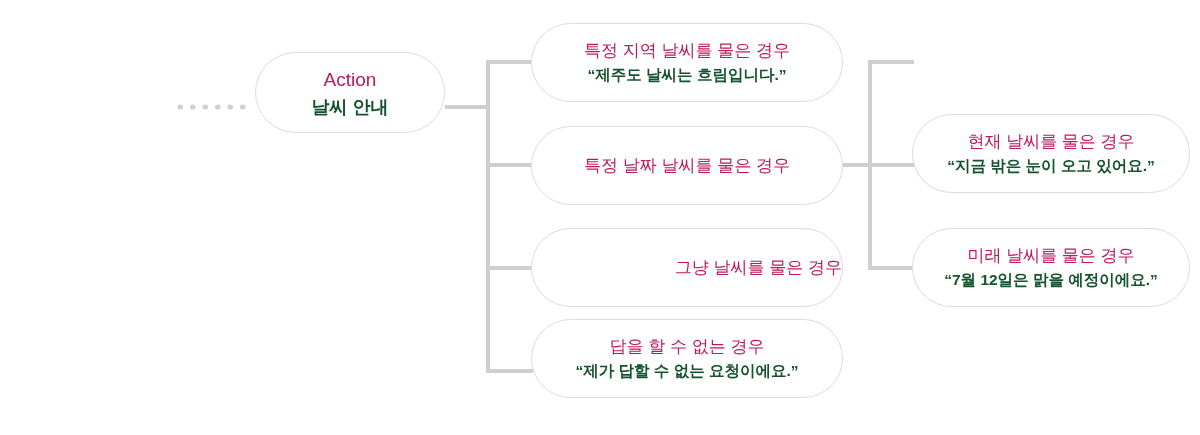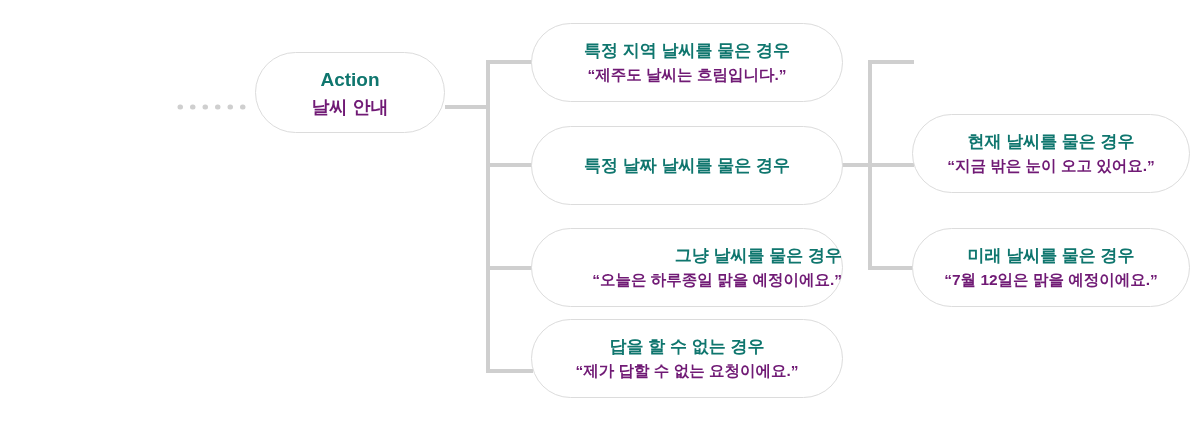--- a/index.html
+++ b/index.html
@@ -39,26 +39,26 @@
     text-align: center;
     line-height: 1.0;
   }
   .node.pill {
     border-radius: 999px;
   }
   .node.circle {
     border-radius: 50%;
   }
   .title {
-    color: #0f766e;
-    font-weight: bold;
+    color: #be185d;
+    font-weight: normal;
     white-space: nowrap;
   }
   .sub {
-    color: #701a75;
+    color: #14532d;
     font-weight: bold;
     white-space: nowrap;
   }
   
   #node-intent {
     left: 22px;
     top: 32px;
     width: 149px;
     height: 149px;
   }
@@ -162,21 +162,20 @@
     <div class="title">특정 지역 날씨를 물은 경우</div>
     <div class="sub">“제주도 날씨는 흐림입니다.”</div>
   </div>
 
   <div class="node pill col2 single" id="node-c2-2">
     <div class="title">특정 날짜 날씨를 물은 경우</div>
   </div>
 
   <div class="node pill col2" id="node-c2-3">
     <div class="title">그냥 날씨를 물은 경우</div>
-    <div class="sub">“오늘은 하루종일 맑을 예정이에요.”</div>
   </div>
 
   <div class="node pill col2" id="node-c2-4">
     <div class="title">답을 할 수 없는 경우</div>
     <div class="sub">“제가 답할 수 없는 요청이에요.”</div>
   </div>
 
 
   <div class="node pill col3" id="node-c3-2">
     <div class="title">현재 날씨를 물은 경우</div>

